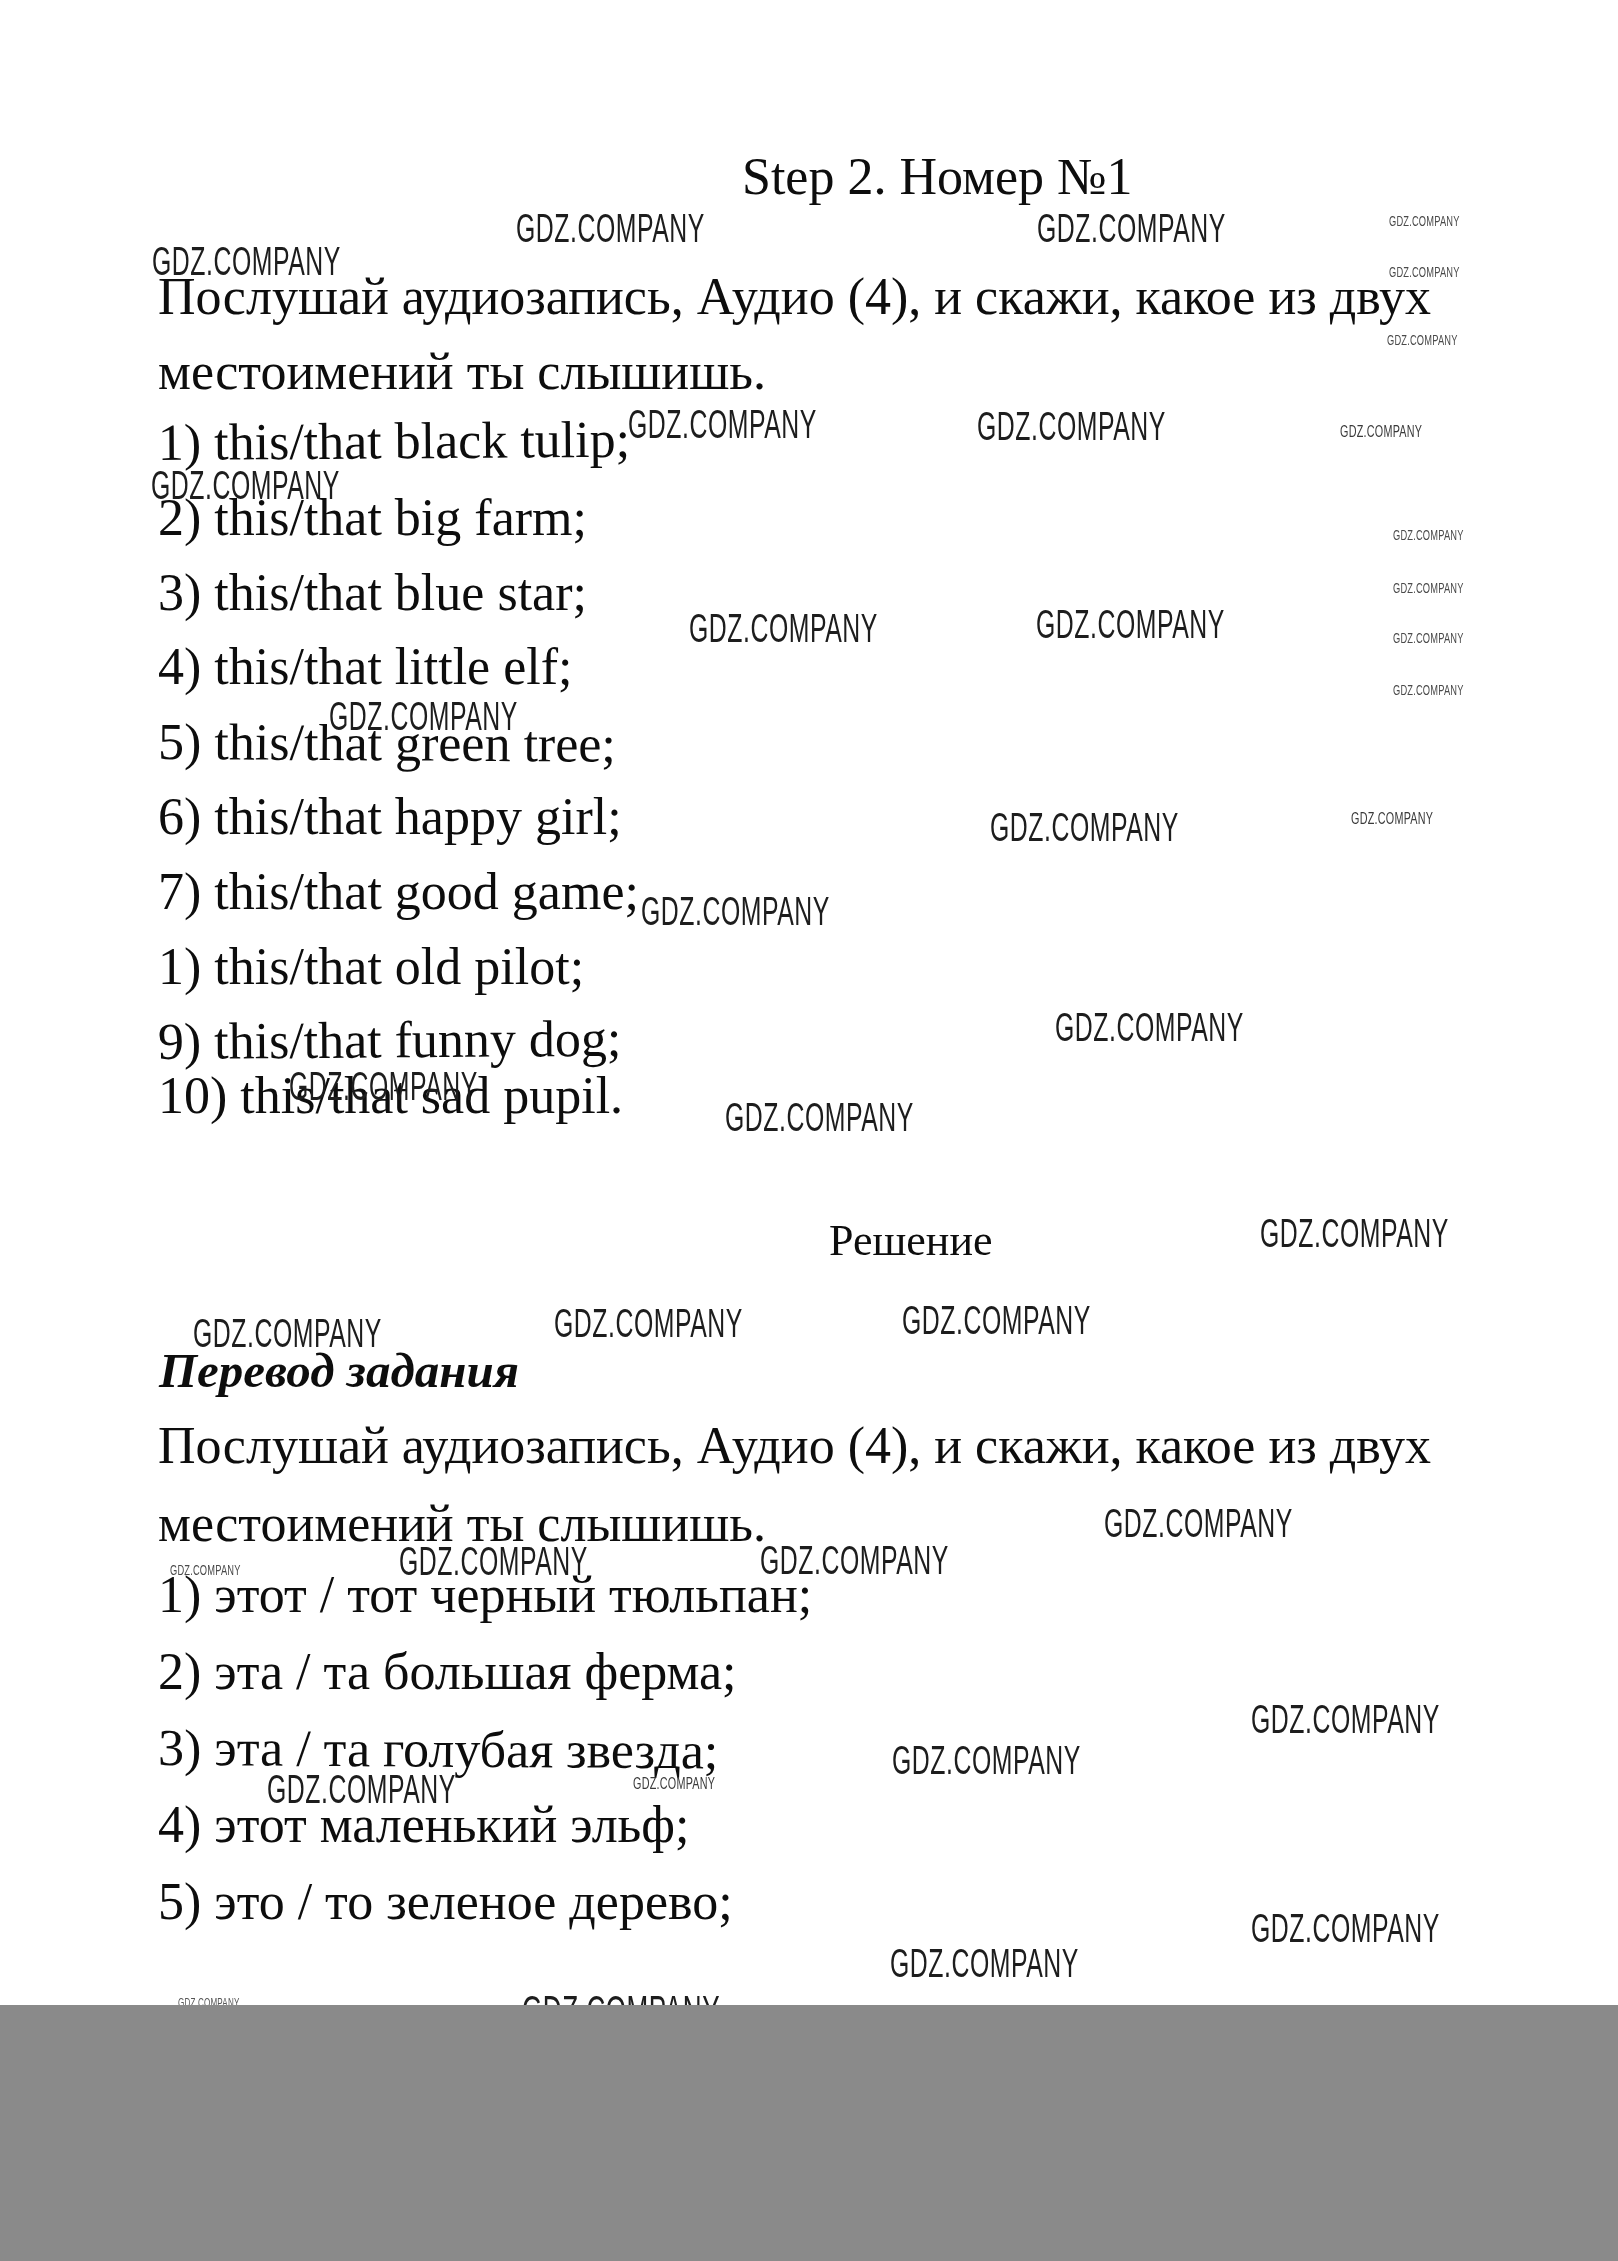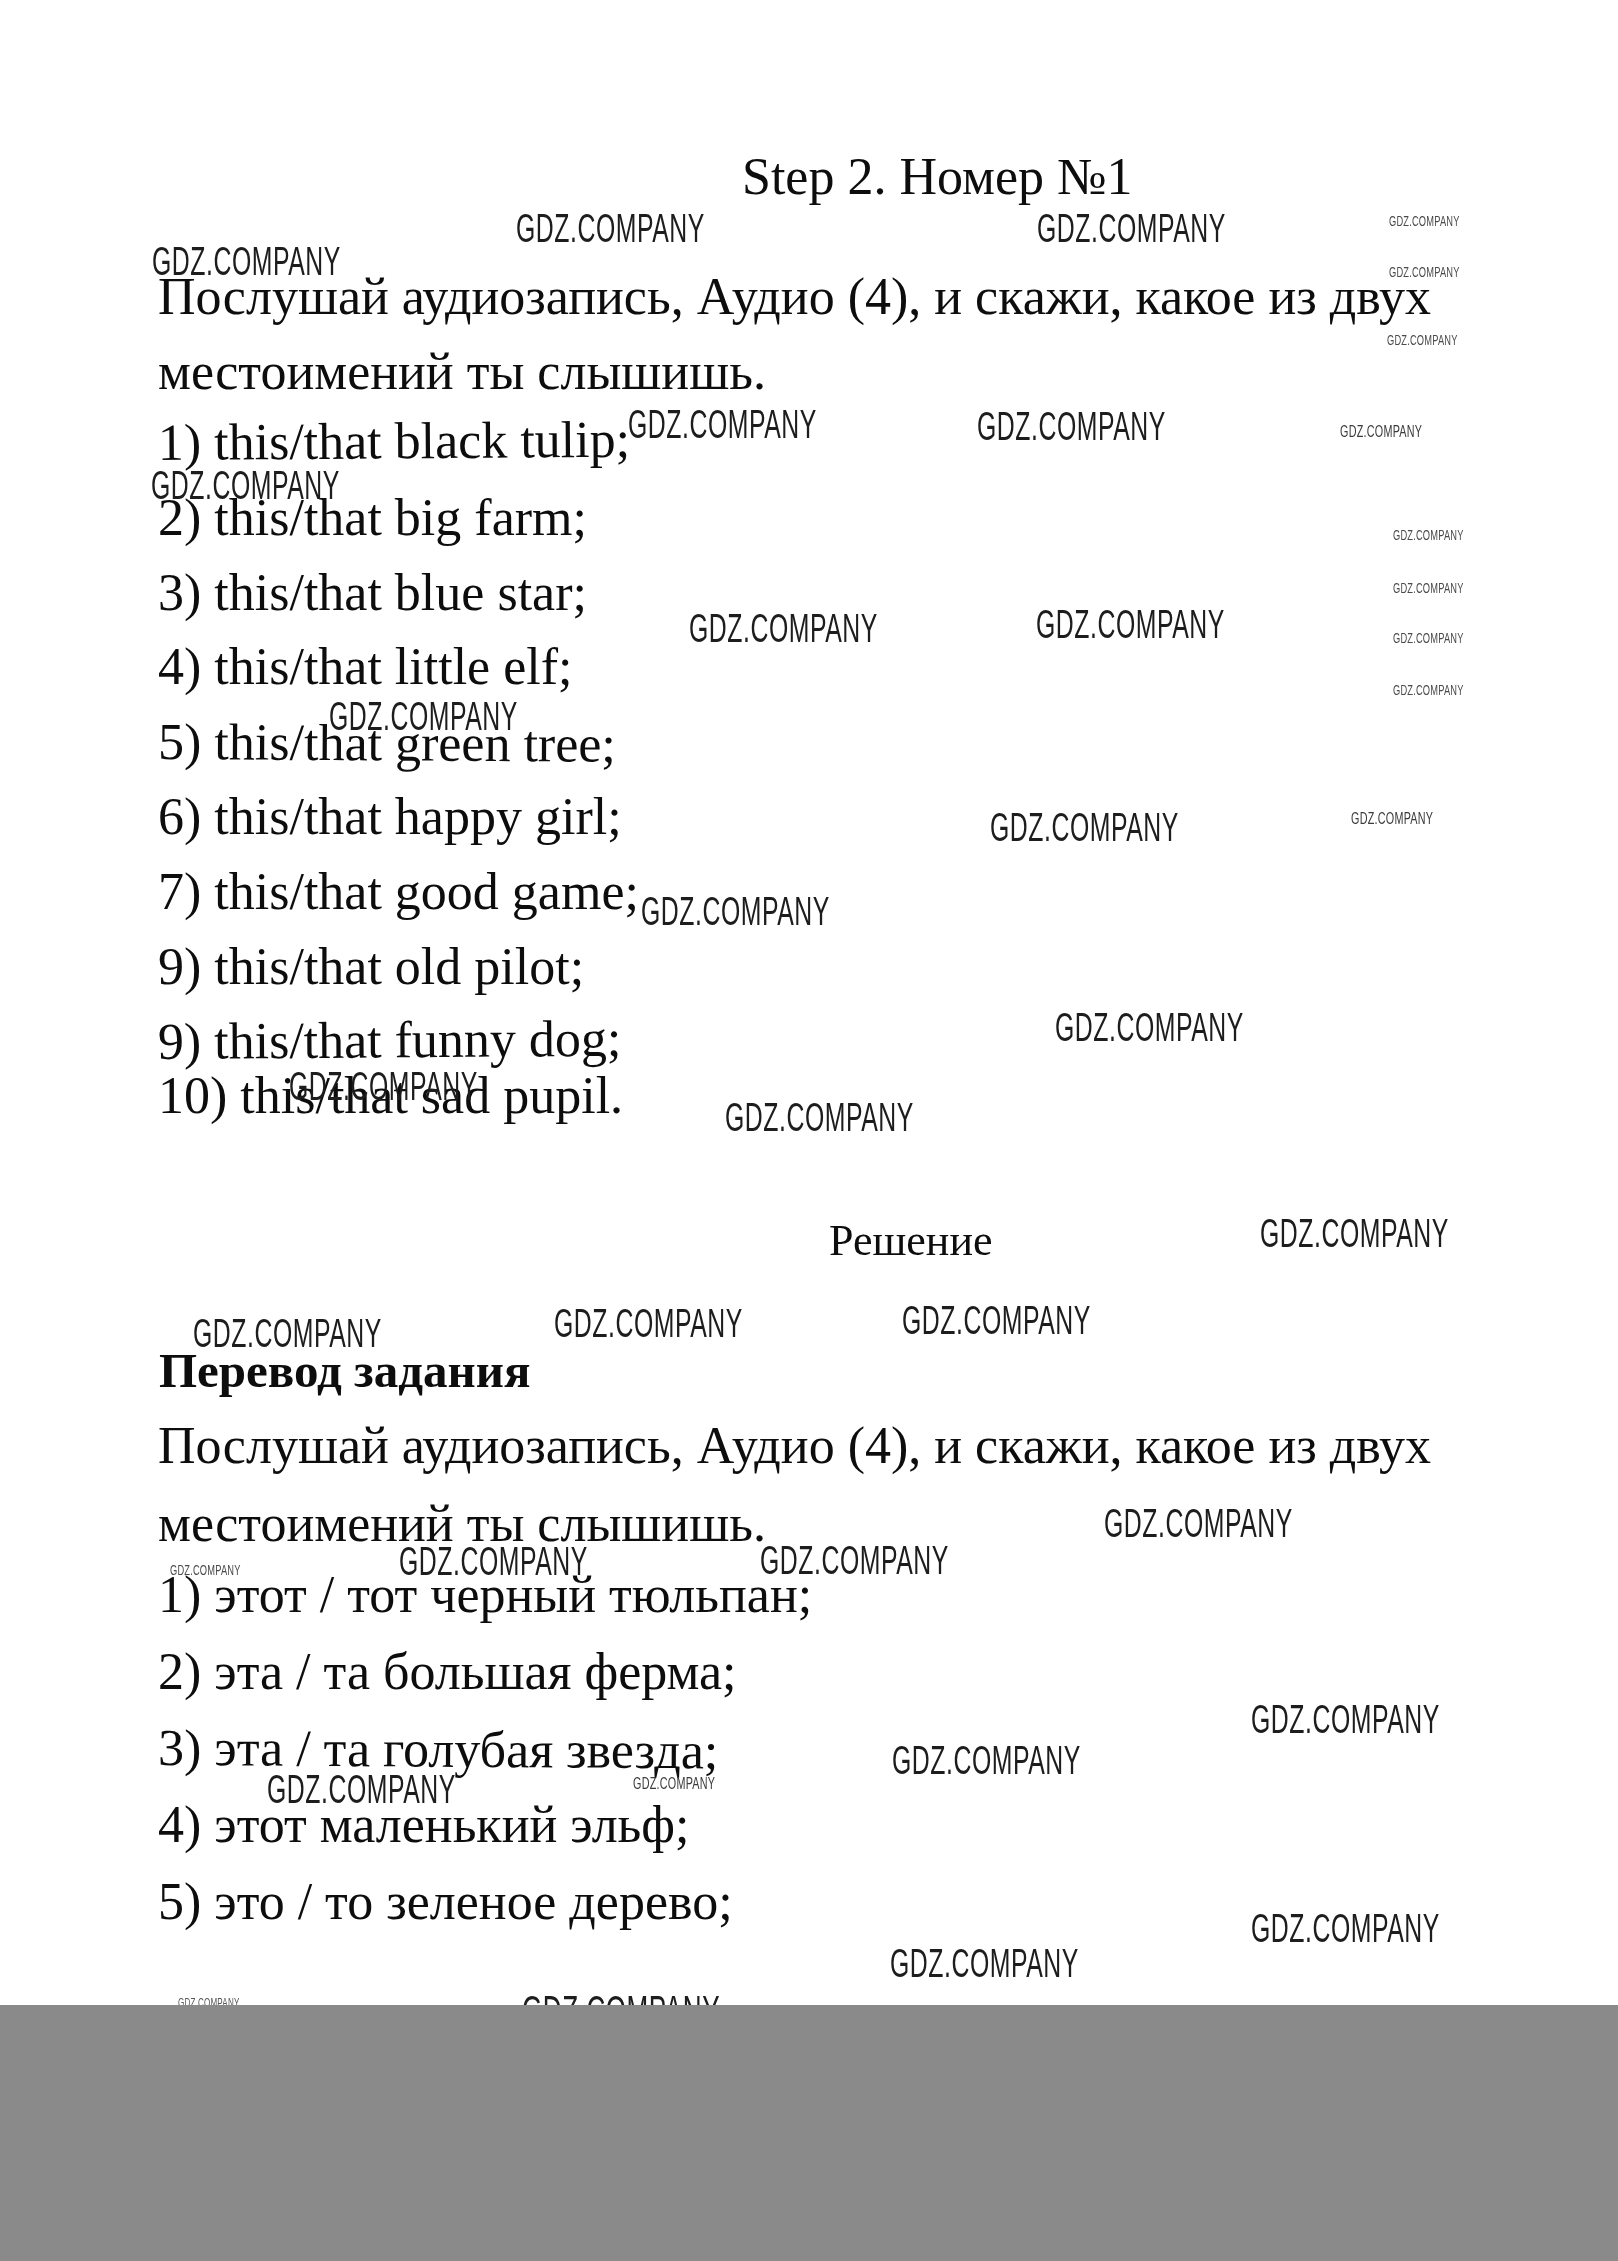--- a/index.html
+++ b/index.html
@@ -17,21 +17,21 @@
     position:absolute;
     left:158px;
     font-size:52px;
     line-height:1;
     white-space:nowrap;
     letter-spacing:0px;
     color:#0d0d0d;
   }
   .title{top:151px;left:742px;font-size:52px;}
   .solution{top:1219px;left:829px;font-size:44px;font-family:Liberation Serif, serif;}
-  .trans-head{top:1346px;left:159px;font-size:49px;font-weight:bold;}
+  .trans-head{top:1346px;left:159px;font-size:49px;font-weight:bold;font-style:italic;}
   .tilt-a{transform:rotate(-0.4deg);transform-origin:0 100%;}
   .tilt-b{transform:rotate(0.35deg);transform-origin:0 100%;}
   
   .wm{
     position:absolute;
     font-family:"Liberation Sans", sans-serif;
     font-weight:400;
     font-size:40px;
     line-height:1;
     white-space:nowrap;
@@ -55,21 +55,21 @@
   <div class="ln" style="top:271px;">Послушай аудиозапись, Аудио (4), и скажи, какое из двух</div>
   <div class="ln" style="top:346px;">местоимений ты слышишь.</div>
 
   <div class="ln tilt-a" style="top:417px;">1) this/that black tulip;</div>
   <div class="ln" style="top:492px;">2) this/that big farm;</div>
   <div class="ln" style="top:567px;">3) this/that blue star;</div>
   <div class="ln" style="top:641px;">4) this/that little elf;</div>
   <div class="ln tilt-b" style="top:716px;">5) this/that green tree;</div>
   <div class="ln" style="top:791px;">6) this/that happy girl;</div>
   <div class="ln" style="top:866px;">7) this/that good game;</div>
-  <div class="ln" style="top:941px;">9) this/that old pilot;</div>
+  <div class="ln" style="top:941px;">1) this/that old pilot;</div>
   <div class="ln tilt-a" style="top:1016px;">9) this/that funny dog;</div>
   <div class="ln" style="top:1070px;">10) this/that sad pupil.</div>
 
   <div class="ln solution">Решение</div>
   <div class="ln trans-head">Перевод задания</div>
 
   <div class="ln" style="top:1420px;">Послушай аудиозапись, Аудио (4), и скажи, какое из двух</div>
   <div class="ln" style="top:1498px;">местоимений ты слышишь.</div>
 
   <div class="ln" style="top:1569px;">1) этот / тот черный тюльпан;</div>

